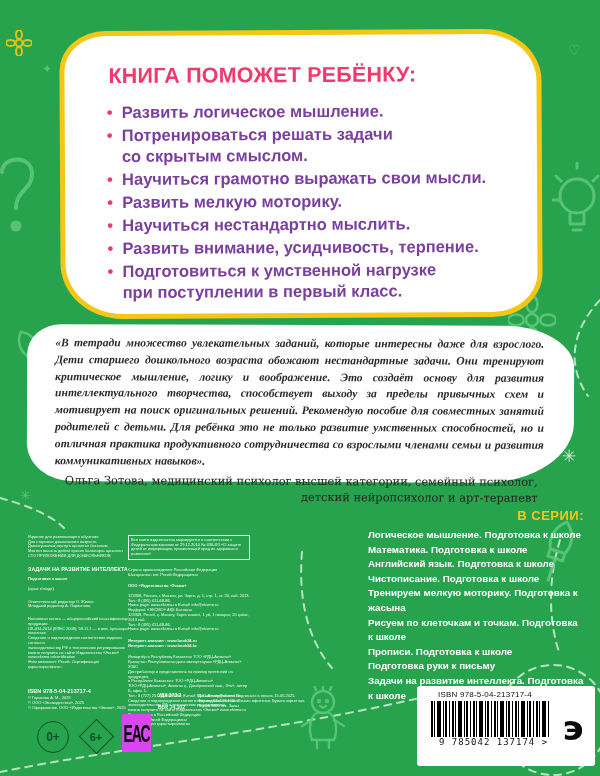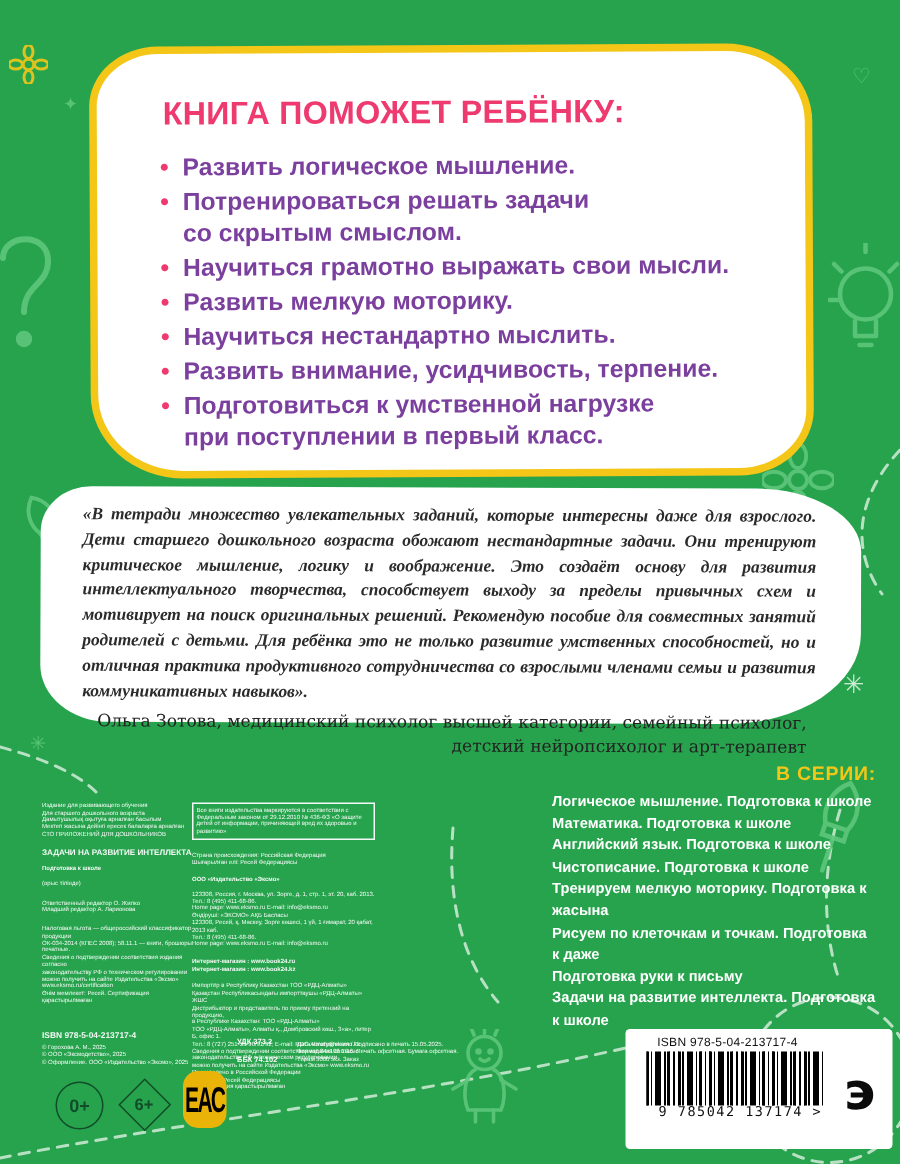--- a/index.html
+++ b/index.html
@@ -45,21 +45,21 @@
   .imp-isbn{left:28px;top:688px;width:130px;font-weight:bold;font-size:5.6px;line-height:6.4px;}
   .imp-copy{left:28px;top:696px;width:150px;}
   .imp-print{left:198px;top:694px;width:135px;}
 
   
   .age-circle{left:37px;top:721px;width:32px;height:32px;border:1.6px solid #114d28;border-radius:50%;
     color:#114d28;font-weight:bold;font-size:12px;display:flex;align-items:center;justify-content:center;box-sizing:border-box;}
   .age-diamond{left:84px;top:724px;width:25px;height:25px;border:1.6px solid #114d28;transform:rotate(45deg);
     display:flex;align-items:center;justify-content:center;box-sizing:border-box;}
   .age-diamond span{transform:rotate(-45deg);color:#114d28;font-weight:bold;font-size:11px;}
-  .eac-box{left:122px;top:714px;width:29px;height:38px;background:#eab308;border-radius:10px;
+  .eac-box{left:122px;top:714px;width:29px;height:38px;background:#d946ef;border-radius:0;
     display:flex;align-items:center;justify-content:center;}
   .eac-box span{font-weight:bold;font-size:14px;color:#000;transform:scaleY(1.7);letter-spacing:-1px;}
 
   
   .barcode-card{left:417px;top:686px;width:178px;height:80px;background:#ffffff;border-radius:3px;
     box-sizing:border-box;padding-top:4px;}
   .bc-isbn{font-size:8px;color:#111;text-align:center;width:136px;letter-spacing:.2px;}
   .bc-bars{margin:2px 0 0 14px;width:118px;height:36px;
     background:
       repeating-linear-gradient(90deg,#000 0 1px,transparent 1px 3px),
@@ -156,21 +156,22 @@
 </div>
 
 <div class="abs series">
   <div class="series-title">В СЕРИИ:</div>
   <div class="series-list">
     <div>Логическое мышление. Подготовка к школе</div>
     <div>Математика. Подготовка к школе</div>
     <div>Английский язык. Подготовка к школе</div>
     <div>Чистописание. Подготовка к школе</div>
     <div>Тренируем мелкую моторику. Подготовка к жасына</div>
-    <div>Рисуем по клеточкам и точкам. Подготовка к даже</div>
+    <div>Рисуем по клеточкам и точкам. Подготовка к школе</div>
+    <div>Прописи. Подготовка к школе</div>
     <div>Подготовка руки к письму</div>
     <div>Задачи на развитие интеллекта. Подготовка к школе</div>
   </div>
 </div>
 
 <div class="abs micro imp-left">
   <div>Издание для развивающего обучения
 Для старшего дошкольного возраста
 Дамытушылық оқытуға арналған басылым
 Мектеп жасына дейінгі ересек балаларға арналған

